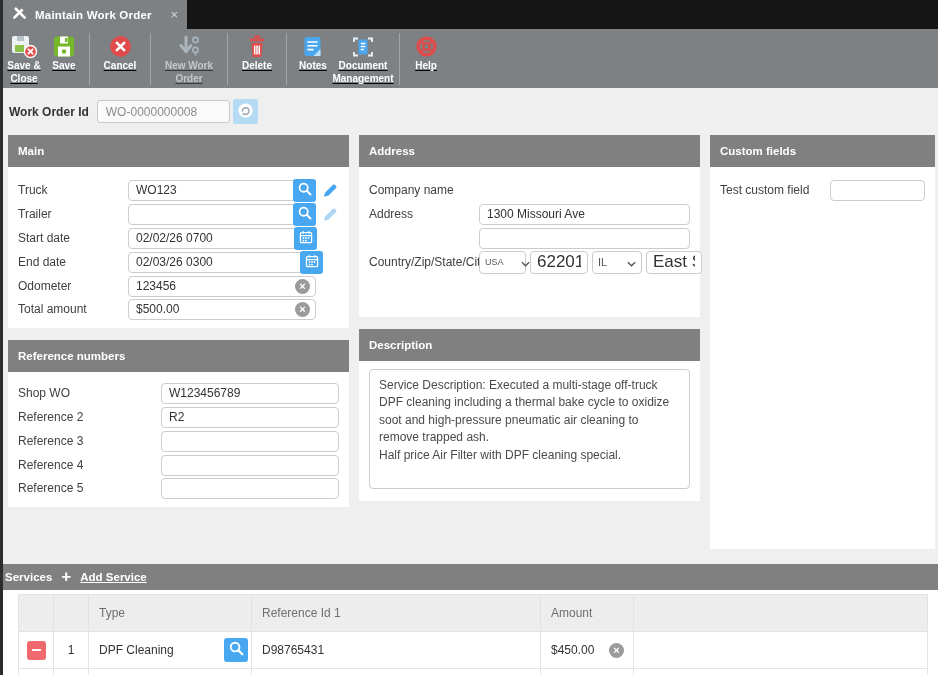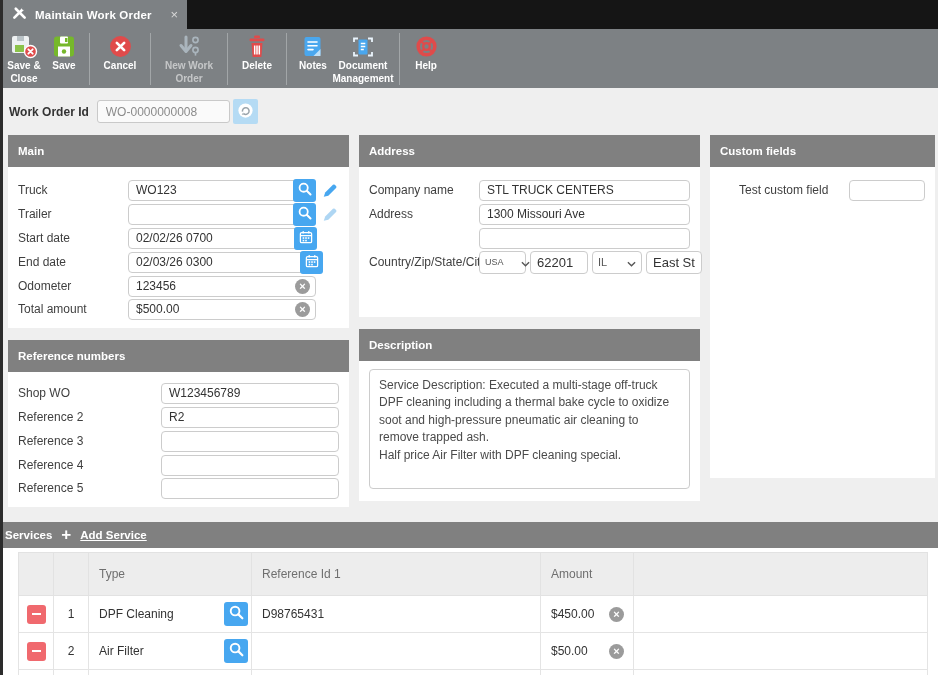--- a/index.html
+++ b/index.html
@@ -8,21 +8,21 @@
 
   .win-border { position:absolute; left:0; top:0; width:3px; height:675px; background:#2c2c2c; z-index:40; }
 
   
   .titlebar { height:29px; background:#151515; display:flex; }
   .tab { margin-left:3px; width:184px; background:#7d8184; display:flex; align-items:center; padding:0 9px; gap:8px; }
   .tab-title { color:#fff; font-weight:bold; font-size:11.5px; letter-spacing:.2px; }
   .tab-close { margin-left:auto; color:#d8d8d8; font-size:13px; line-height:1; cursor:default; }
 
   
-  .toolbar { height:59px; background:#7d8184; display:flex; align-items:flex-start; padding:3px 0 0 3px; }
+  .toolbar { height:59px; background:#7d8184; display:flex; align-items:flex-start; padding:3px 0 0 3px;text-decoration:underline; }
   .tbtn { display:flex; flex-direction:column; align-items:center; color:#fff; font-size:10px; font-weight:bold; text-align:center; line-height:1.25; padding-top:1px; }
   .tbtn .ticon { height:27px; display:flex; align-items:center; justify-content:center; }
   .tbtn.disabled { opacity:.55; }
   .tsep { width:1px; height:52px; background:#a2a6a8; margin:1px 6px 0 6px; flex-shrink:0; }
   .w42{width:42px}.w38{width:38px}.w48{width:48px}.w64{width:64px}.w46{width:46px}.w40{width:40px}.w60{width:60px}
 
   
   .content { position:absolute; top:88px; left:3px; right:0; bottom:0; background:#efefef; }
 
   .wo-row { display:flex; align-items:center; padding:11px 0 9px 6px; }
@@ -48,36 +48,36 @@
   .pad-clear { padding-right:24px; }
   .sq-btn { position:absolute; right:0; top:-1px; width:23px; height:23px; background:#47a7f0; border:none; border-radius:3px; display:flex; align-items:center; justify-content:center; cursor:pointer; padding:0; }
   .pencil { margin-left:5px; width:18px; display:flex; justify-content:center; cursor:pointer; }
   .clear-x { position:absolute; right:6px; top:3px; width:15px; height:15px; border-radius:50%; background:#9b9b9b; color:#fff; font-size:11px; font-weight:bold; line-height:15px; text-align:center; cursor:pointer; }
 
   
   .czsc { display:flex; gap:4px; flex:1; }
   .sel { height:23px; border:1px solid #ccc; border-radius:4px; background:#fff; display:flex; align-items:center; padding:0 5px; gap:17px; cursor:pointer; }
   .sel-txt { font-size:9px; color:#555; }
   .sel-txt2 { font-size:11px; color:#555; }
-  .mini-input { height:23px; border:1px solid #ccc; border-radius:4px; font-size:13px; color:#333; padding:0 6px; font-family:"Liberation Sans",sans-serif; }
+  .mini-input { height:23px; border:1px solid #ccc; border-radius:4px; font-size:17px; color:#333; padding:0 6px; font-family:"Liberation Sans",sans-serif; }
 
   .ref-label { width:143px !important; }
 
   textarea.desc { width:100%; height:120px; border:1px solid #ccc; border-radius:4px; padding:7px 9px; font-size:12px; color:#4a4a4a; line-height:1.45; resize:none; font-family:"Liberation Sans",sans-serif; }
 
-  .custom-body { height:311px;margin-left:19px; }
+  .custom-body { height:382px; }
 
   
   .svc-bar { margin-top:15px; height:26px; background:#808080; display:flex; align-items:center; padding:0 2px; gap:9px; }
   .svc-title { color:#fff; font-weight:bold; font-size:11.5px; }
   .plus { color:#fff; font-size:17px; font-weight:bold; line-height:1; margin-top:-2px; }
   .add-svc { color:#fff; font-weight:bold; font-size:11.5px; text-decoration:underline; cursor:pointer; }
   .svc-body { background:#fff; padding:4px 10px 0 15px; min-height:147px; }
   table.grid { border-collapse:collapse; width:100%; table-layout:fixed; }
-  .grid th { background:#ededed; border:1px solid #e2e2e2; color:#6f6f6f; font-weight:normal; font-size:12px; text-align:left; padding:6px 10px; height:43px; }
+  .grid th { background:#ededed; border:1px solid #e2e2e2; color:#6f6f6f; font-weight:normal; font-size:12px; text-align:left; padding:6px 10px; height:37px; }
   .grid td { border:1px solid #e4e4e4; background:#fff; font-size:12px; color:#333; height:37px; padding:0 10px; position:relative; }
   .cell-center { text-align:center; padding:0 !important; }
   .minus-btn { width:19px; height:19px; background:#f0696e; border:none; border-radius:3px; display:inline-flex; align-items:center; justify-content:center; cursor:pointer; vertical-align:middle; }
   .minus-btn i { display:block; width:9px; height:2px; background:#fff; }
   .type-cell { padding-right:32px !important; }
   .cell-search { position:absolute; right:3px; top:6px; width:24px; height:24px; background:#47a7f0; border:none; border-radius:3px; display:flex; align-items:center; justify-content:center; cursor:pointer; padding:0; }
   .amt-clear { position:absolute; right:9px; top:11px; }
   .empty-row td { height:41px; }
 </style>
 </head>
@@ -348,23 +348,20 @@
         </div>
       </div>
     </div>
 
     <div class="col col2">
       <div class="panel">
         <div class="phead">Address</div>
         <div class="pbody" style="padding-bottom:43px">
           <div class="frow">
             <label>Company name</label>
-            <div class="ctrl">
-                <div class="iwrap"><input class="fi" value="STL TRUCK CENTERS" style=""></div>
-              </div>
           </div>
           <div class="frow">
             <label>Address</label>
             <div class="ctrl">
                 <div class="iwrap"><input class="fi" value="1300 Missouri Ave" style=""></div>
               </div>
           </div>
           <div class="frow">
             <label></label>
             <div class="ctrl">

